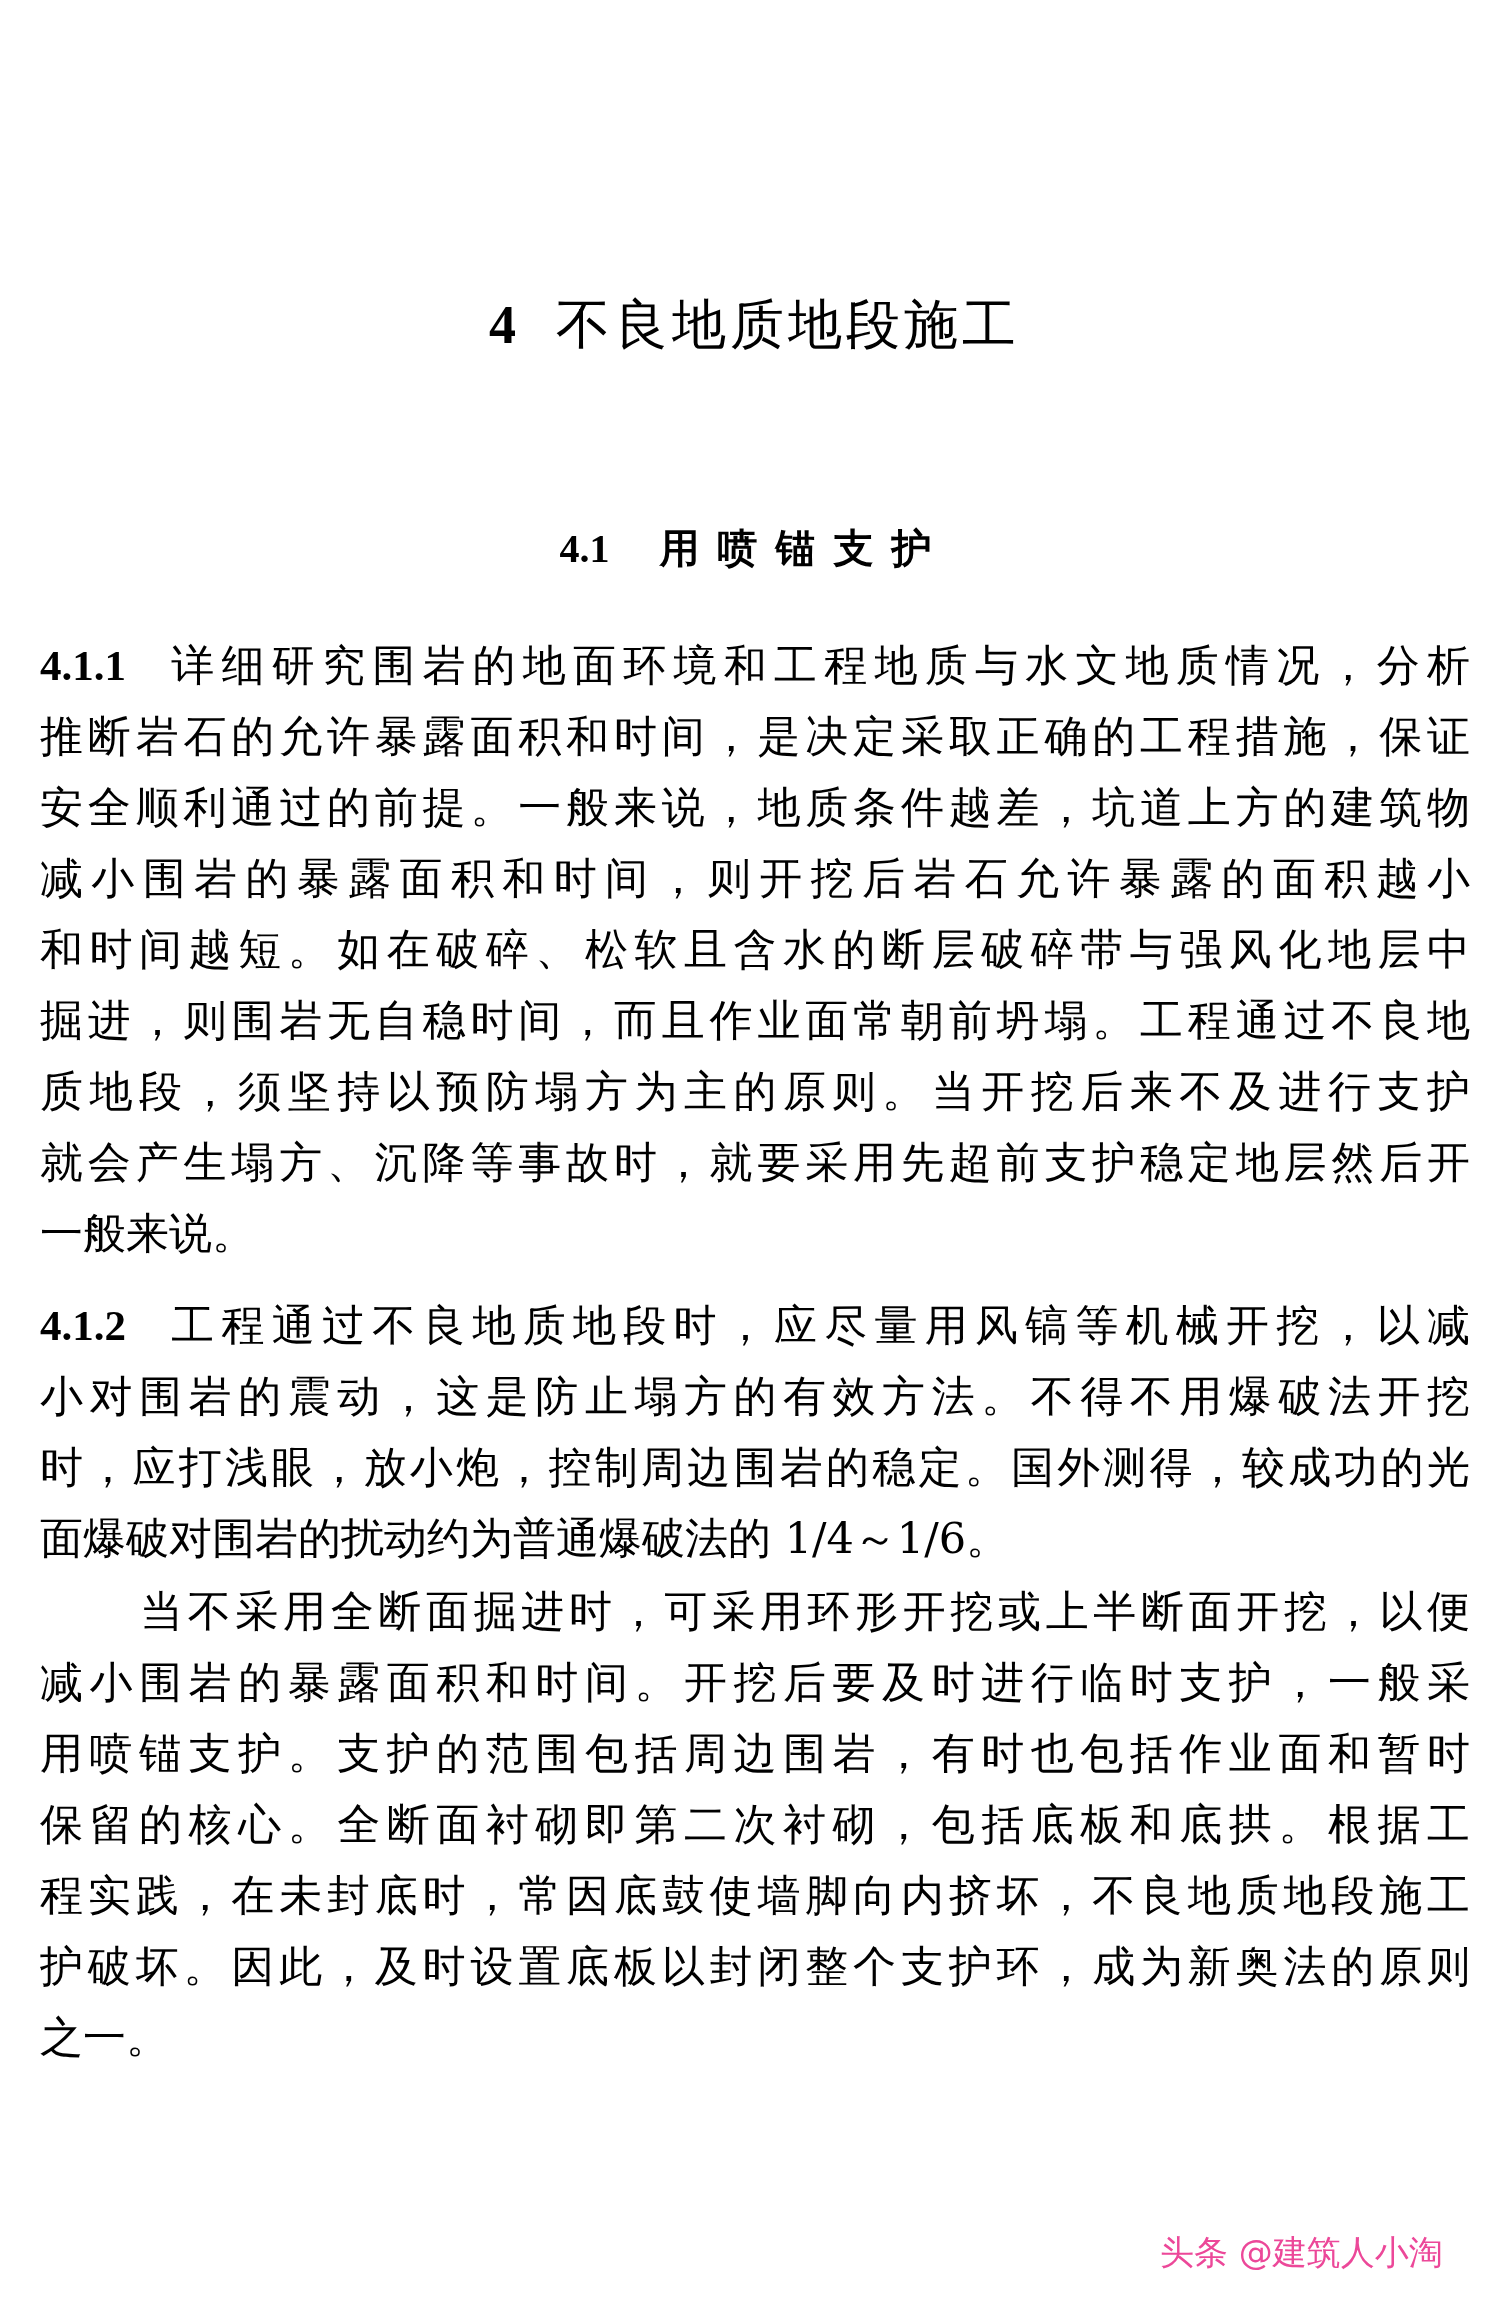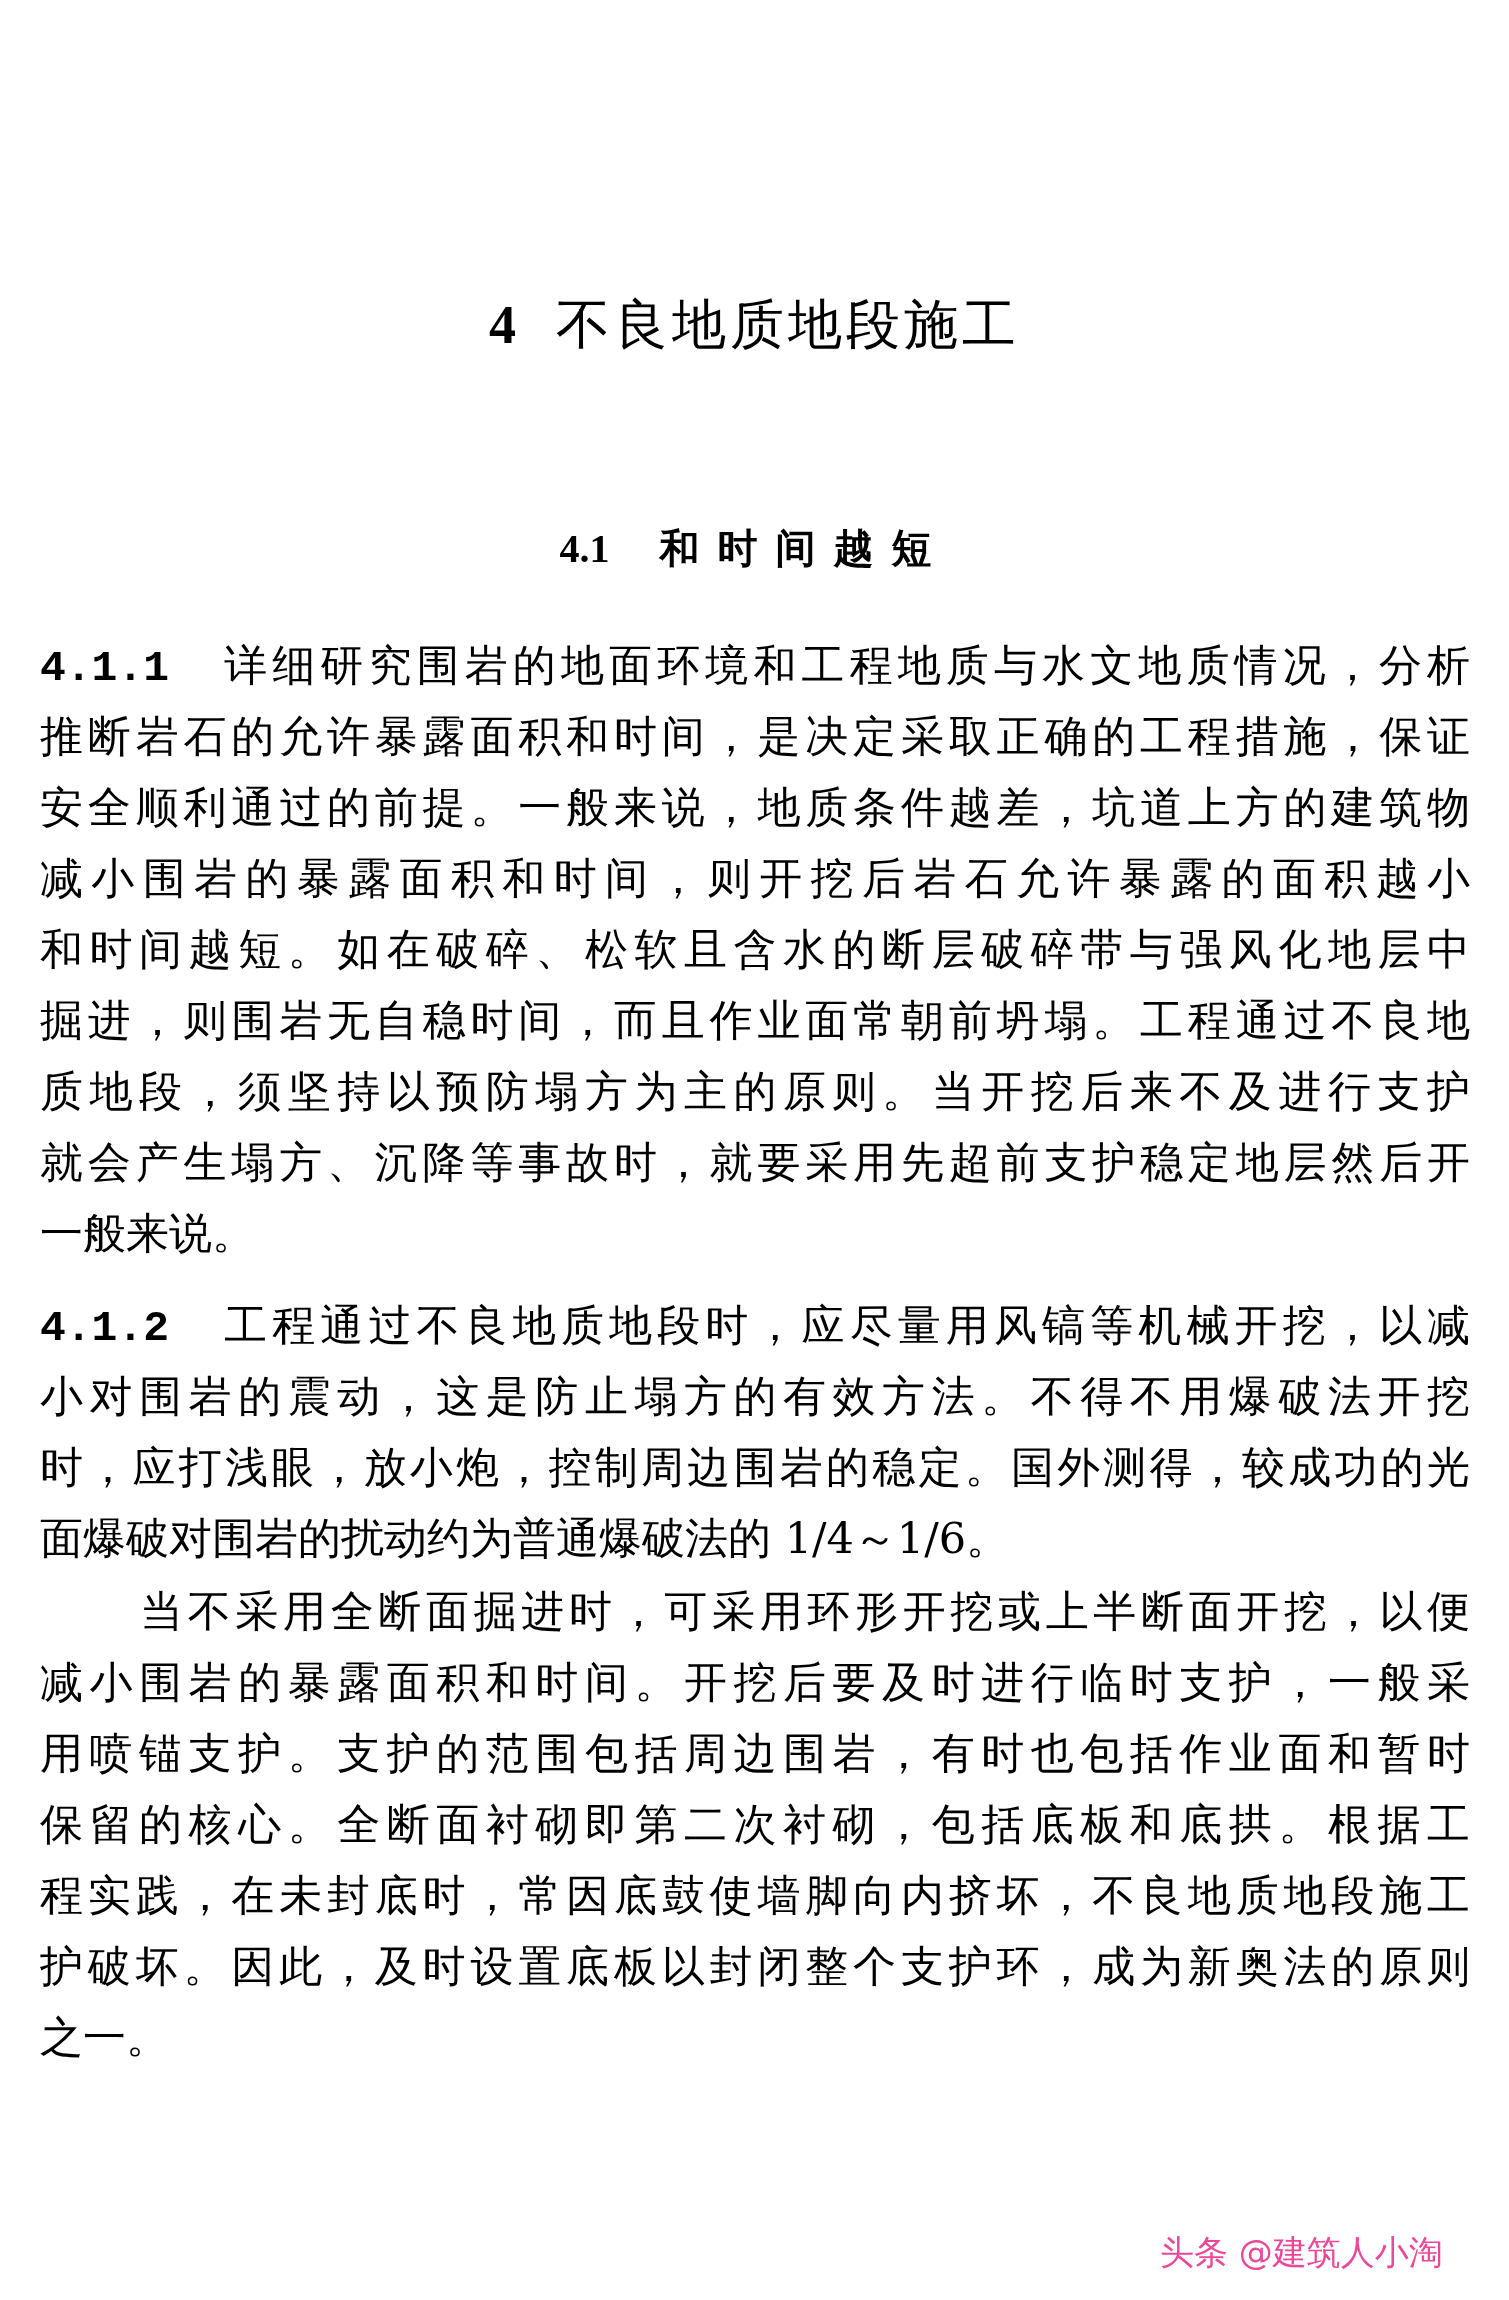--- a/index.html
+++ b/index.html
@@ -66,23 +66,23 @@
       text-align-last: justify;
     }
     .line.last {
       text-align-last: left;
     }
     .line.indent {
       left: 140px;
       width: 1330px;
     }
     .clause-num {
-      font-family: Liberation Mono, monospace;
+      font-family: Liberation Serif, serif;
       font-weight: bold;
-      margin-right: 50px;
+      margin-right: 38px;
     }
     .watermark {
       position: absolute;
       left: 1160px;
       top: 2230px;
       font-family: "DejaVu Sans", sans-serif;
       font-size: 34px;
       line-height: 44px;
       color: #ec4899;
       text-shadow: 1px 1px 0 #ffffff, -1px -1px 0 #ffffff;
@@ -92,21 +92,21 @@
 </head>
 <body>
 
 <div class="page">
 
   <div class="chapter-title">
     <span class="num">4</span><span class="txt">不良地质地段施工</span>
   </div>
 
   <div class="section-title">
-    <span class="num">4.1</span><span class="txt">和时间越短</span>
+    <span class="num">4.1</span><span class="txt">用喷锚支护</span>
   </div>
 
   <div>
     <div class="line" style="top:630px;"><span class="clause-num">4.1.1</span><span>详细研究围岩的地面环境和工程地质与水文地质情况，分析</span></div>
     <div class="line" style="top:701px;">推断岩石的允许暴露面积和时间，是决定采取正确的工程措施，保证</div>
     <div class="line" style="top:772px;">安全顺利通过的前提。一般来说，地质条件越差，坑道上方的建筑物</div>
     <div class="line" style="top:843px;">减小围岩的暴露面积和时间，则开挖后岩石允许暴露的面积越小</div>
     <div class="line" style="top:914px;">和时间越短。如在破碎、松软且含水的断层破碎带与强风化地层中</div>
     <div class="line" style="top:985px;">掘进，则围岩无自稳时间，而且作业面常朝前坍塌。工程通过不良地</div>
     <div class="line" style="top:1056px;">质地段，须坚持以预防塌方为主的原则。当开挖后来不及进行支护</div>

